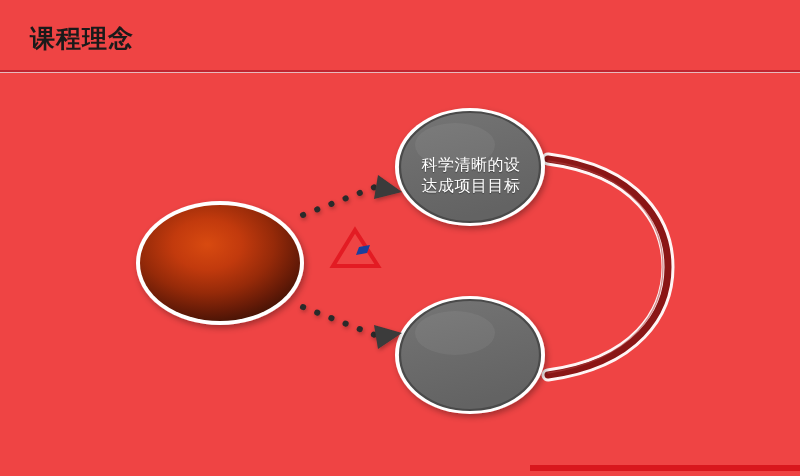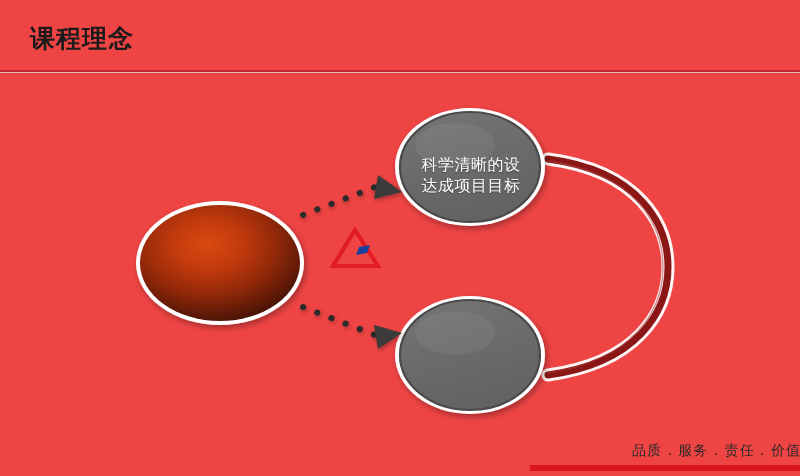--- a/index.html
+++ b/index.html
@@ -183,16 +183,15 @@
         <path d="M 355 155 L 378 191 L 333 191 Z" fill="none" stroke="#e31b23" stroke-width="4" stroke-linejoin="miter"></path>
         <path d="M 359 172 L 370 170 L 367 178 L 356 180 Z" fill="#1b3f9c"></path>
       </g>
     </svg>
 
 
     <div class="node-label gray-node-top-label"><span>科学清晰的设</span><br><span>达成项目目标</span></div>
 
   </div>
 
-  <div id="footer-text">品质 . 服务 . 责任 . 价值</div>
   <div id="footer-bar"></div>
 
 </div>
 
 </body></html>

